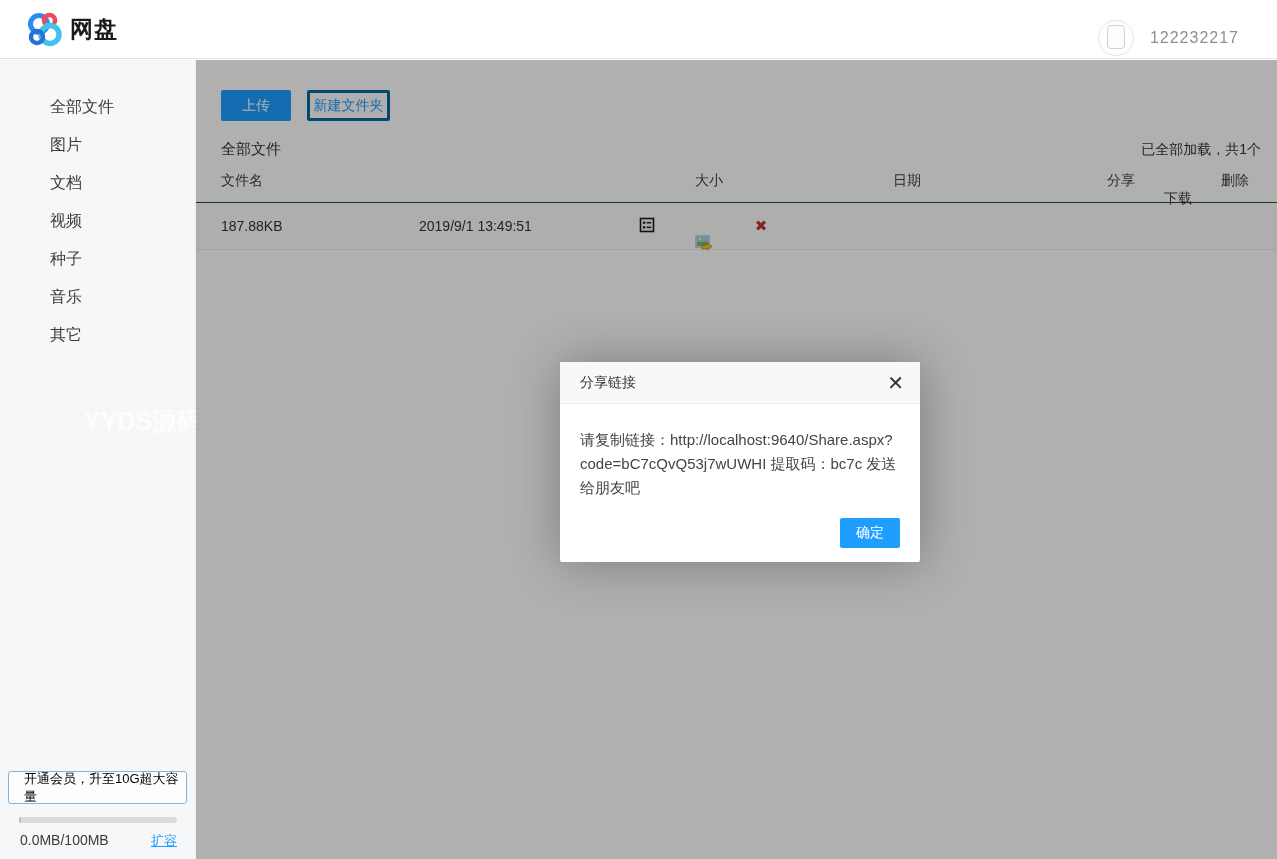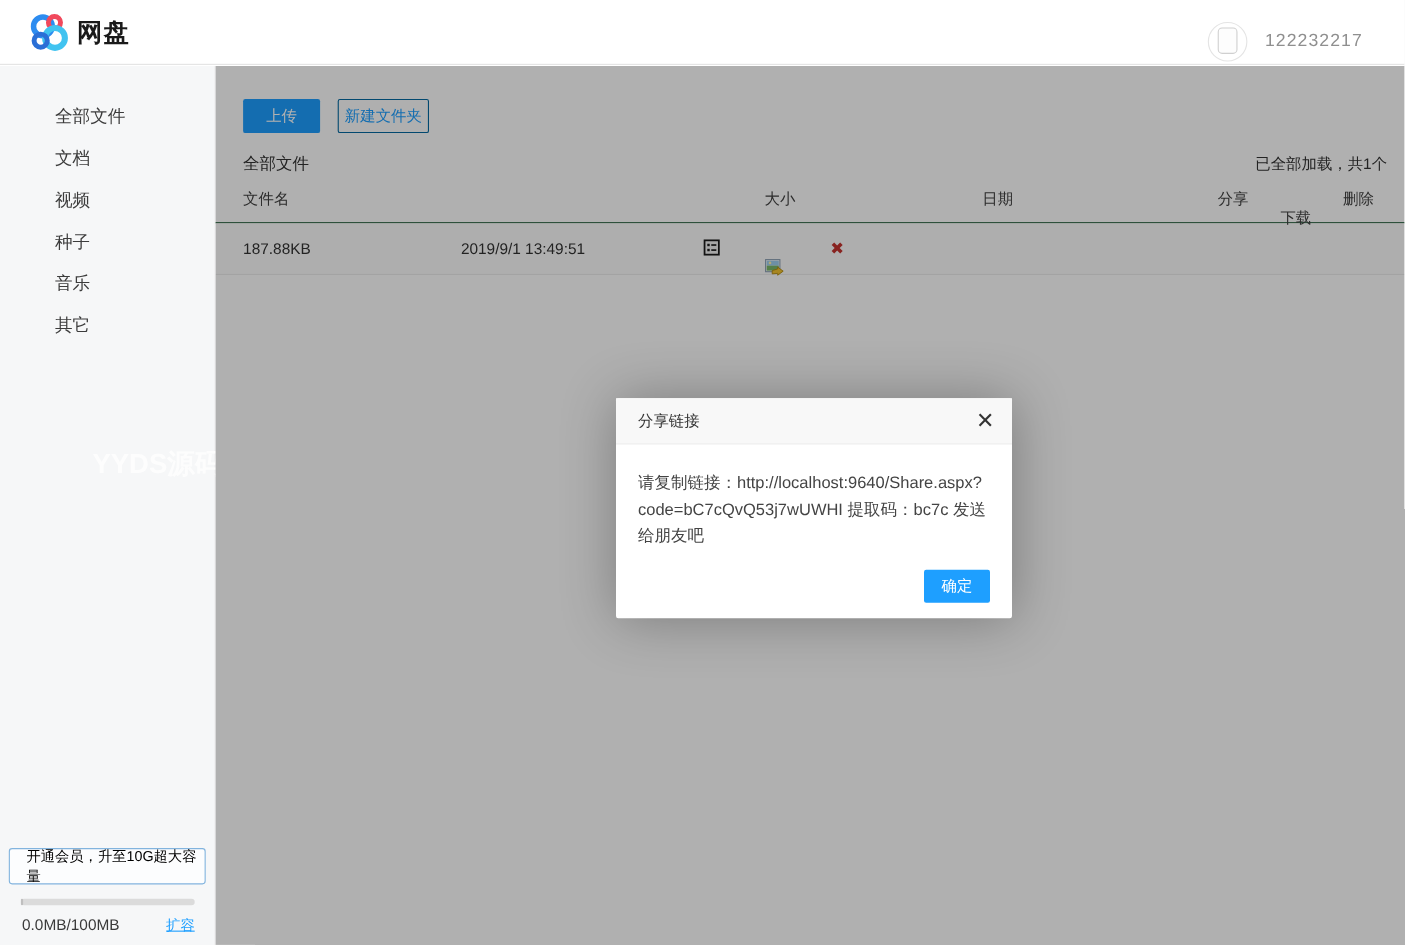--- a/index.html
+++ b/index.html
@@ -35,21 +35,21 @@
   .quota-row { position:absolute; left:20px; right:18px; bottom:9px; display:flex;
                align-items:baseline; justify-content:space-between; }
   .quota-text { font-size:14px; color:#3a3a3a; }
   .expand-link { font-size:13px; color:#1E9FFF; cursor:pointer;text-decoration:underline; }
 
   
   .main { position:absolute; top:60px; left:196px; right:0; bottom:0; background:#fff; }
   .toolbar { padding:16px 16px 0 25px; display:flex; }
   .btn { height:31px; font-size:14px; border-radius:2px; cursor:pointer; border:none;margin-top:14px; }
   .btn-upload { width:70px; background:#1E9FFF; color:#fff; }
-  .btn-newfolder { width:83px; margin-left:16px; background:#fefefe; border:1px solid #0369a1; color:#1E9FFF; }
+  .btn-newfolder { width:83px; margin-left:16px; background:#fefefe; border:3px solid #0369a1; color:#1E9FFF; }
   .section-row { display:flex; justify-content:space-between; align-items:baseline;
                  padding:19px 16px 0 25px; }
   .section-title { font-size:15px; color:#333; }
   .load-status { font-size:14px; color:#333; }
   .table-head { display:flex; align-items:center; height:44px; padding:0 14px 0 25px;
                 border-bottom:1px solid #14532d; font-size:14px; color:#424242; }
   .col-name { flex:1; display:flex; align-items:center; }
   .col-size { width:198px; }
   .col-date { width:200px; }
   .col-share { width:56px; text-align:center; }
@@ -95,20 +95,21 @@
       <span class="avatar">
           <span class="broken"></span>
         </span>
       <span class="username">122232217</span>
     </div>
   </div>
 
   <div class="sidebar">
     <div class="menu">
       <div class="menu-item">全部文件</div>
+      <div class="menu-item">图片</div>
       <div class="menu-item">文档</div>
       <div class="menu-item">视频</div>
       <div class="menu-item">种子</div>
       <div class="menu-item">音乐</div>
       <div class="menu-item">其它</div>
     </div>
     <div class="watermark">YYDS源码网</div>
     <div class="vip-btn">开通会员，升至10G超大容量</div>
     <div class="quota-bar">
         <div class="quota-fill"></div>

